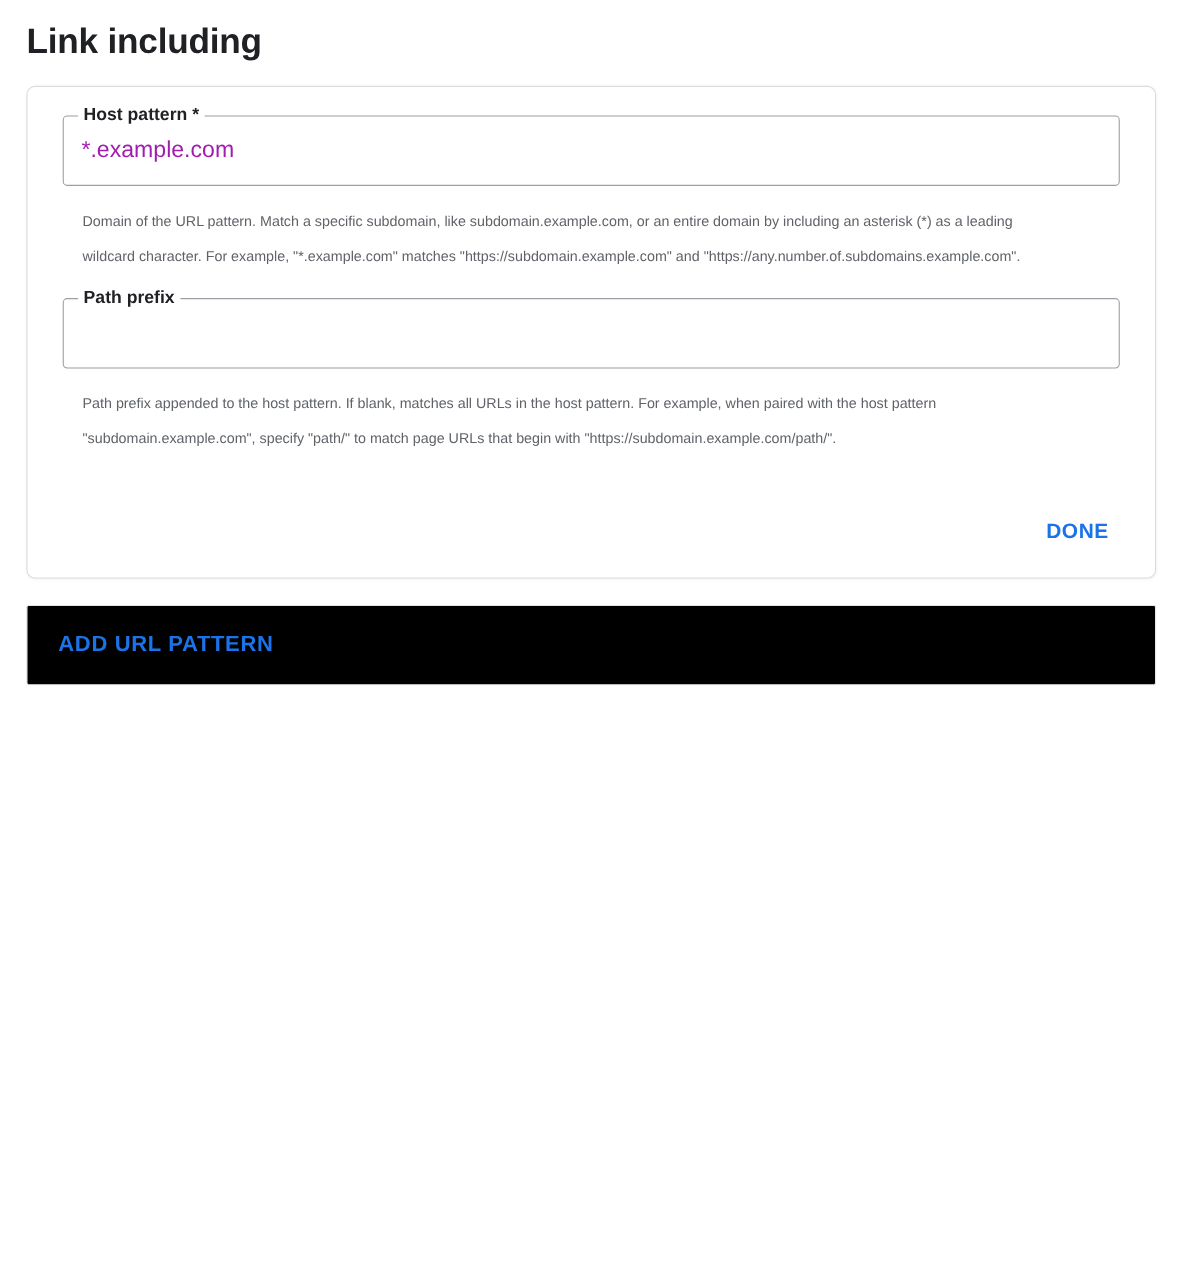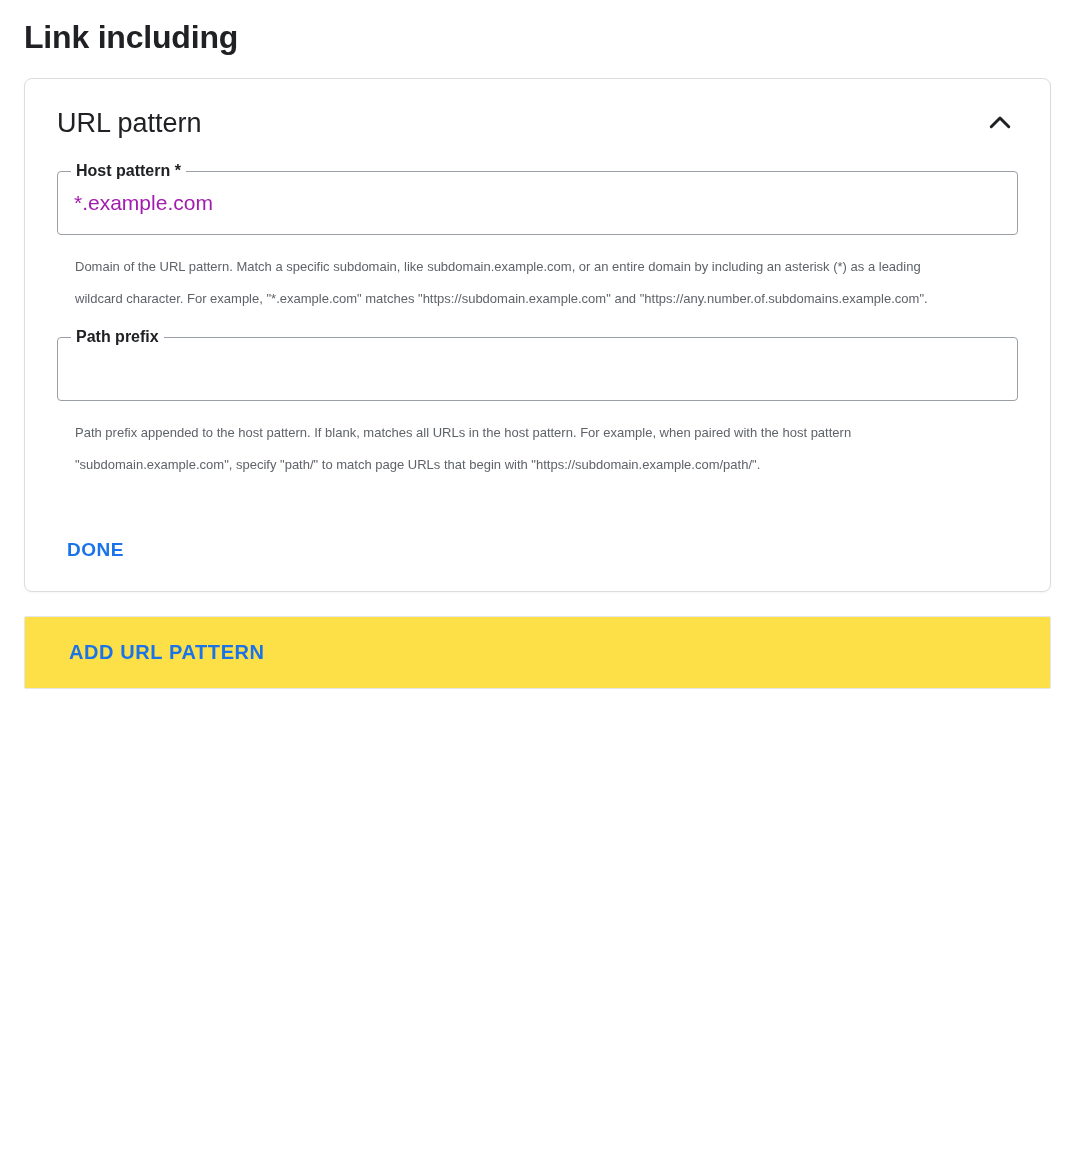--- a/index.html
+++ b/index.html
@@ -109,39 +109,39 @@
   .helper {
     font-size: 13px;
     line-height: 32px;
     color: #5f6368;
     padding: 8px 4px 0 18px;
     margin-bottom: 22px;
     max-width: 900px;
   }
   .card-actions {
     display: flex;
-    justify-content: flex-start;
+    justify-content: flex-end;
     padding-top: 28px;
   }
   .text-btn {
     font-size: 19px;
     font-weight: bold;
     letter-spacing: 0.5px;
     color: #1a73e8;
     background: transparent;
     border: none;
     cursor: pointer;
     padding: 8px 10px;
     font-family: "Liberation Sans", sans-serif;
   }
   .add-card {
     border: 1px solid #e4e6e9;
     border-radius: 2px;
-    background: #fde047;
-    padding: 24px 44px;
+    background: #000000;
+    padding: 24px 28px;
   }
   .add-btn {
     font-size: 20px;
     font-weight: bold;
     letter-spacing: 0.6px;
     color: #1a73e8;
     background: transparent;
     border: none;
     cursor: pointer;
     padding: 0;
@@ -151,28 +151,20 @@
 </head>
 <body>
 
 <div class="page">
 
   <h1 class="page-title">Link including</h1>
 
 
   <div class="card">
 
-    <div class="card-head">
-      <h2 class="card-title">URL pattern</h2>
-      <span class="chev">
-        <svg width="30" height="30" viewBox="0 0 24 24" fill="none" stroke="#202124" stroke-width="2.4" stroke-linecap="round" stroke-linejoin="round">
-            <path d="M5 15l7-7 7 7"></path>
-          </svg>
-      </span>
-    </div>
 
     <div class="field">
       <div class="field-box">
         <span class="field-label">Host pattern *</span>
         <input class="field-value" type="text" value="*.example.com" style="">
       </div>
     </div>
     <div class="helper">Domain of the URL pattern. Match a specific subdomain, like subdomain.example.com, or an entire domain by including an asterisk (*) as a leading wildcard character. For example, "*.example.com" matches "https://subdomain.example.com" and "https://any.number.of.subdomains.example.com".</div>
 
     <div class="field">

